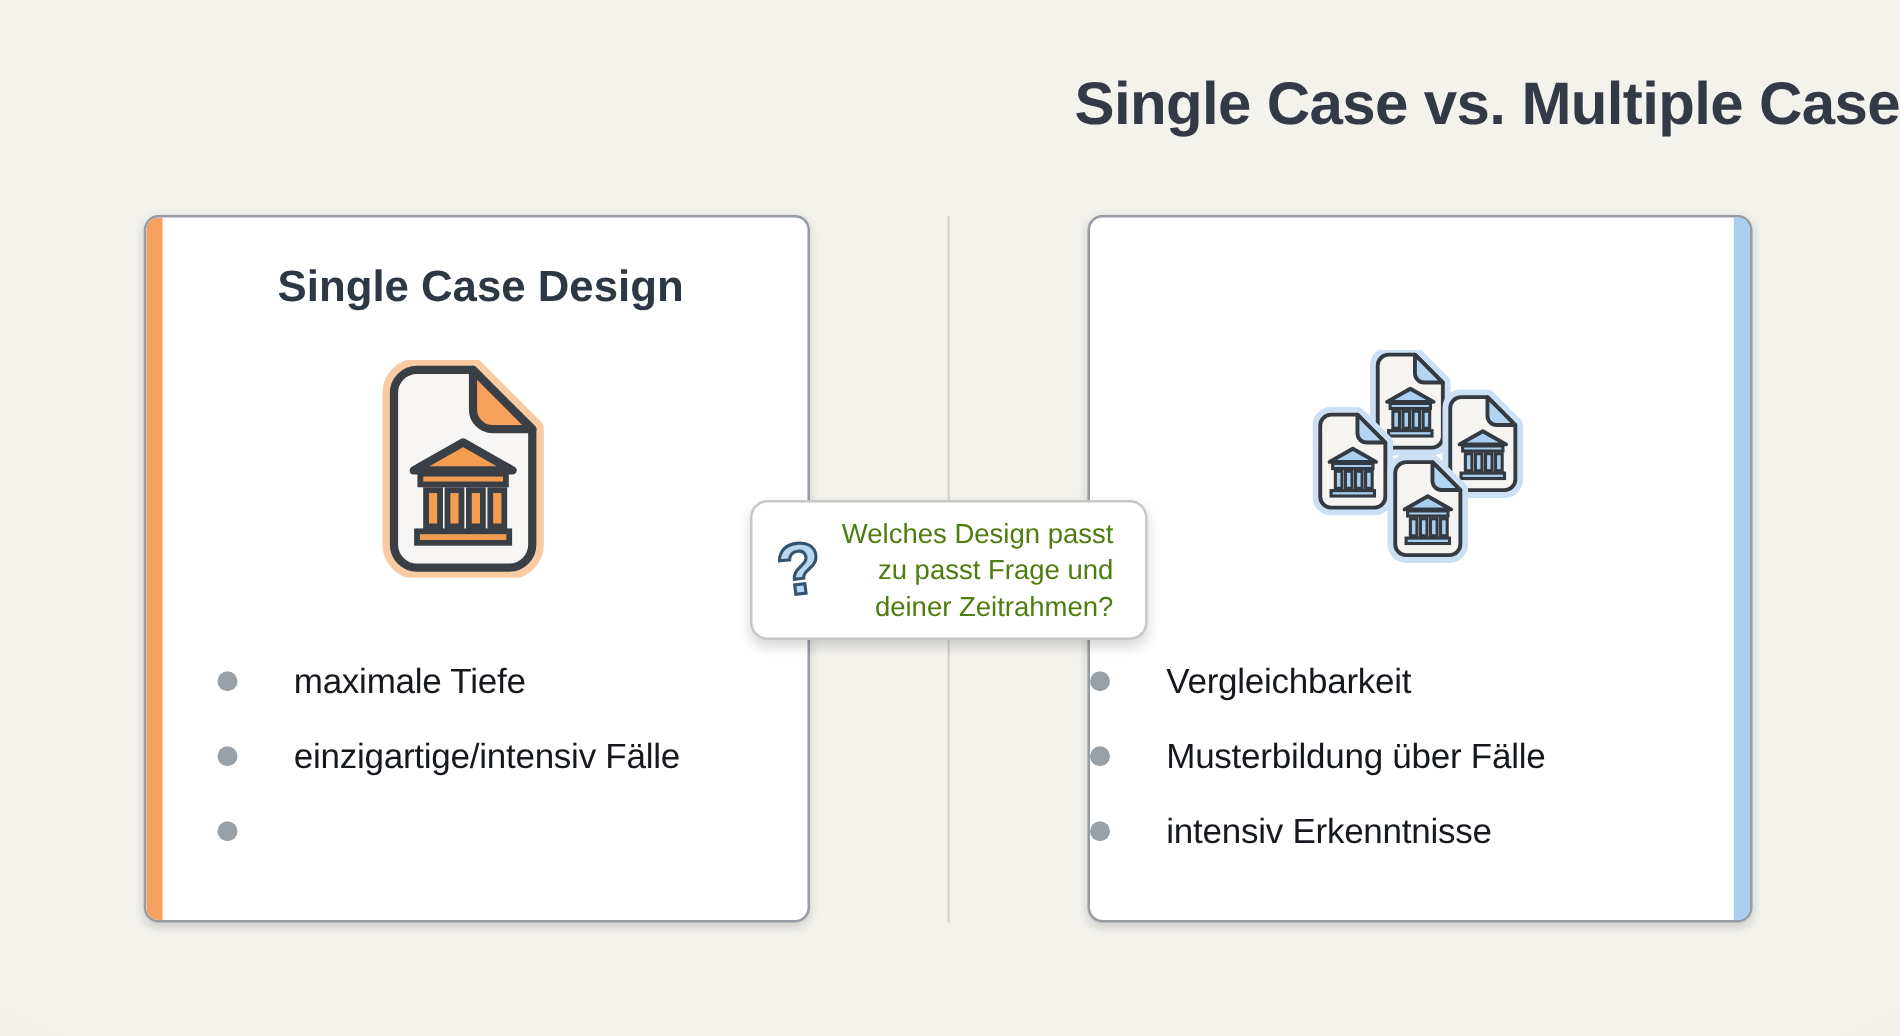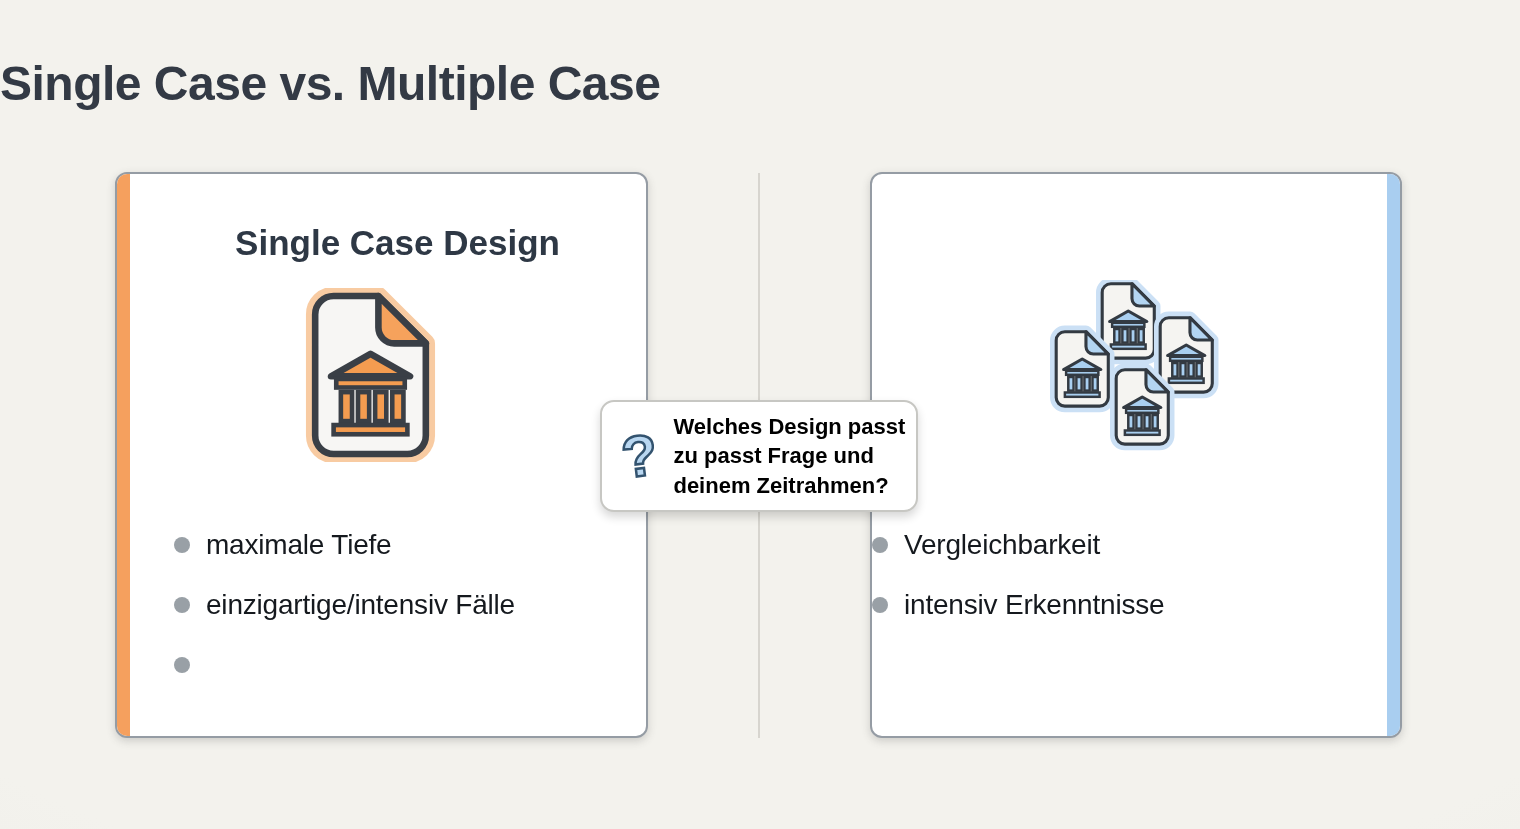--- a/index.html
+++ b/index.html
@@ -5,77 +5,77 @@
   * { box-sizing: border-box; }
   html,body { margin:0; padding:0; }
   body {
     width:1520px; height:829px; position:relative; overflow:hidden;
     background: radial-gradient(130% 130% at 50% 42%, #F3F2ED 55%, #E8E7E2 100%);
     font-family:"Liberation Sans", sans-serif;
   }
 
   .page-title {
     position:absolute; top:56px; left:0; width:100%; margin:0;
-    text-align:left; font-size:48px; font-weight:700; letter-spacing:-0.5px;
+    text-align:right; font-size:48px; font-weight:700; letter-spacing:-0.5px;
     color:#333A45;
   }
 
   .card {
     position:absolute; top:172px; height:566px;
     background:#FFFFFF; border:2px solid #959CA4; border-radius:12px;
     box-shadow:0 3px 8px rgba(70,70,70,0.22);
     overflow:hidden;
   }
   .card-left  { left:115px; width:533px; }
   .card-right { left:870px; width:532px; }
 
   .accent-strip { position:absolute; top:0; bottom:0; width:13px; }
   .card-left  .accent-strip { left:0;  background:#F5A05E; }
   .card-right .accent-strip { right:0; background:#A9CEF0; }
 
   .card-title {
-    position:absolute; top:33px; left:0; width:100%; margin:16px;
+    position:absolute; top:33px; left:0; width:100%; margin:3px;
     text-align:center; font-size:35px; font-weight:700; color:#2E3845;
   }
 
   .icon-wrap { position:absolute; }
   .icon-single { left:185px; top:114px; }
   .icon-multi  { left:178px; top:106px; }
 
   ul.bullet-list {
     list-style:none; margin:0; padding:0;
     position:absolute; top:341px; left:0; right:0;
   }
   .bullet-list li { display:flex; align-items:center; height:60px; }
   .card-left  .bullet-list li { padding-left:57px; }
   .card-right .bullet-list li { }
   .dot {
     flex:0 0 auto; width:16px; height:16px; border-radius:50%;
     background:#99A0A6; margin-right:16px;
   }
-  .bullet-text { font-size:28px; color:#15191E; letter-spacing:-0.2px; }
+  .bullet-text { font-size:28px; color:#15191E; letter-spacing:-0.2px;margin-left:29px; }
 
   .divider {
     position:absolute; left:758px; top:173px; width:2px; height:565px;
     background:#D7D5CF; z-index:1;
   }
 
   .bubble {
     position:absolute; left:600px; top:400px; width:318px; height:112px;
     background:#FFFFFF; border:2px solid #C7C7C3; border-radius:14px;
     box-shadow:0 5px 10px rgba(0,0,0,0.16);
     z-index:5; display:flex; align-items:center;
   }
   .qmark {
     flex:0 0 auto; margin:0 16px 0 20px;
     font-size:58px; font-weight:700; line-height:1;
     color:#B9D7F1; -webkit-text-stroke:2.5px #33536F;
     transform:rotate(-7deg);
   }
-  .bubble-text { font-size:22px; line-height:29.5px; font-weight:700; color:#000000; }
+  .bubble-text { font-size:22px; line-height:29.5px; font-weight:400; color:#4d7c0f;text-align:right; }
 </style>
 </head>
 <body>
 
 <h1 class="page-title">Single Case vs. Multiple Case</h1>
 
 <div class="divider"></div>
 
 <section class="card card-left">
   <div class="accent-strip"></div>
@@ -137,25 +137,29 @@
     </svg>
   </div>
 
   <ul class="bullet-list">
     <li>
       <span class="dot"></span>
       <span class="bullet-text">Vergleichbarkeit</span>
     </li>
     <li>
       <span class="dot"></span>
+      <span class="bullet-text">Musterbildung über Fälle</span>
+    </li>
+    <li>
+      <span class="dot"></span>
       <span class="bullet-text">intensiv Erkenntnisse</span>
     </li>
   </ul>
 </section>
 
 <div class="bubble">
   <span class="qmark">?</span>
   <div class="bubble-text">
     <div>Welches Design passt</div>
     <div>zu passt Frage und</div>
-    <div>deinem Zeitrahmen?</div>
+    <div>deiner Zeitrahmen?</div>
   </div>
 </div>
 
 </body></html>

